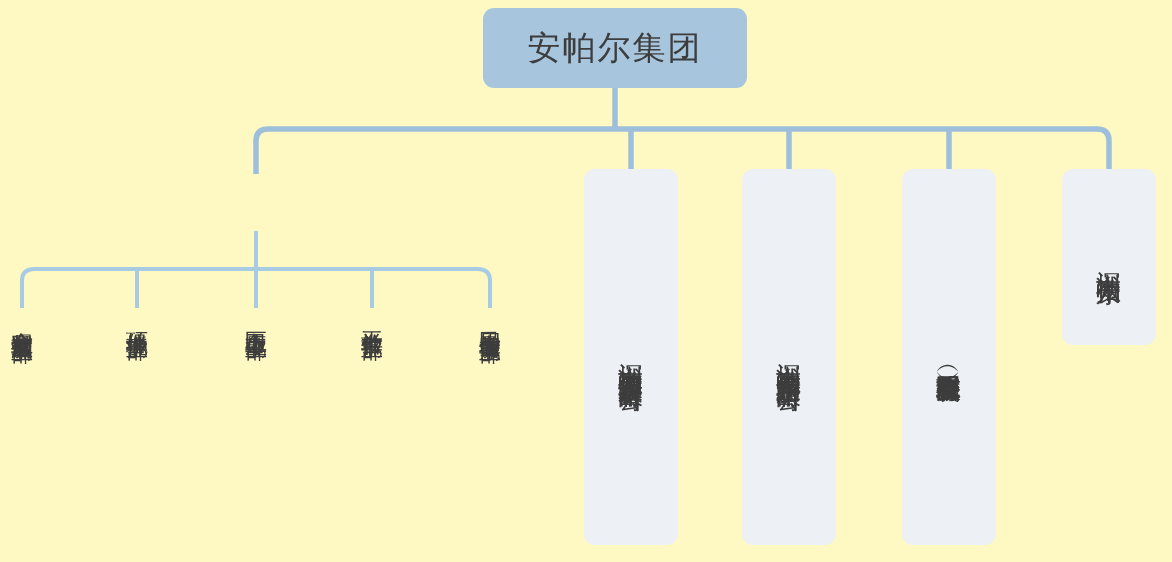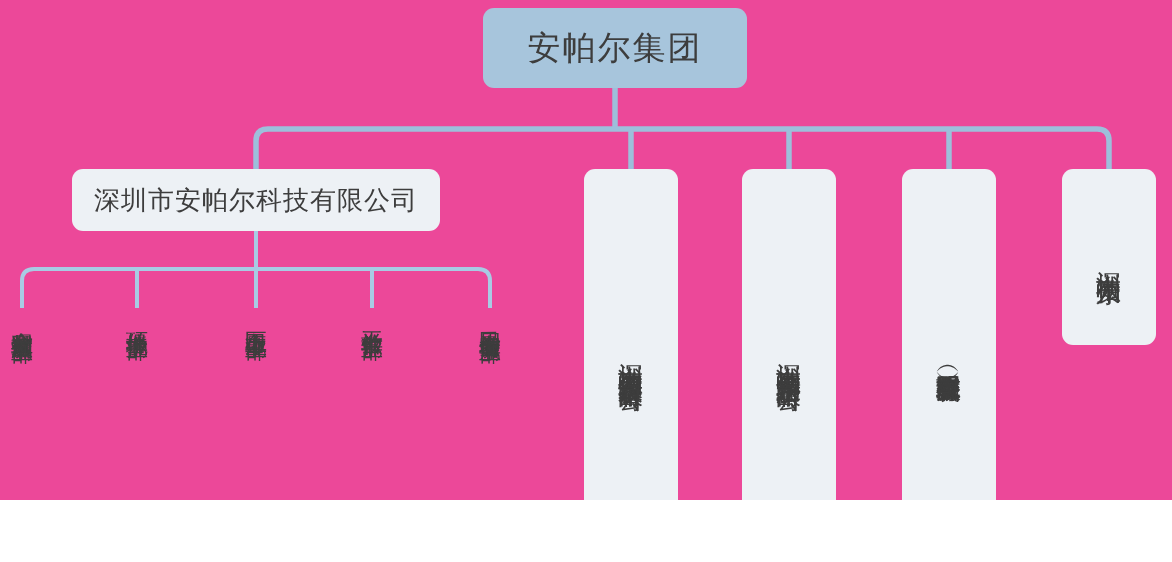--- a/index.html
+++ b/index.html
@@ -1,19 +1,19 @@
 <!DOCTYPE html>
 <html style="--root-bg: #a7c5dc; --box-bg: #edf1f5; --line1: #9dbfdb; --line2: #a8cbe4; --text: #3d3d3d;"><head>
 <meta charset="utf-8">
 <style>
   html,body{margin:0;padding:0;background:#ffffff;}
   .stage{
     position:relative;
-    width:1172px;height:500px;
-    background:#ec4899;
+    width:1172px;height:562px;
+    background:#fef9c3;
     font-family:"Liberation Sans","DejaVu Sans",sans-serif;
     color:var(--text,#3d3d3d);
     overflow:hidden;
   }
   .connectors{position:absolute;left:0;top:0;z-index:0;}
   .l1{stroke:var(--line1,#9dbfdb);stroke-width:5.5;fill:none;stroke-linecap:butt;}
   .l2{stroke:var(--line2,#a8cbe4);stroke-width:4;fill:none;stroke-linecap:butt;}
   .node{
     position:absolute;z-index:1;
     background:var(--box-bg,#edf1f5);
@@ -77,21 +77,20 @@
     <path class="l1" d="M949 129 L949 174"></path>
 
     <path class="l2" d="M256 231 L256 308"></path>
     <path class="l2" d="M22 308 L22 281 Q22 269 34 269 L478 269 Q490 269 490 281 L490 308"></path>
     <path class="l2" d="M137 269 L137 308"></path>
     <path class="l2" d="M372 269 L372 308"></path>
   </svg>
 
   <div class="node hnode root">安帕尔集团</div>
 
-  <div class="node hnode c0">深圳市安帕尔科技有限公司</div>
 
   <div class="node vnode c1">深圳市安帕尔仪器设备有限公司</div>
 
   <div class="node vnode c2">深圳市安帕尔精密加工有限公司</div>
 
   <div class="node vnode c3">众联工程服务（深圳）有限公司</div>
 
   <div class="node vnode c4">深圳市安帕尔</div>
 
   <div class="dept d0">安全与过程监测事业部</div>

